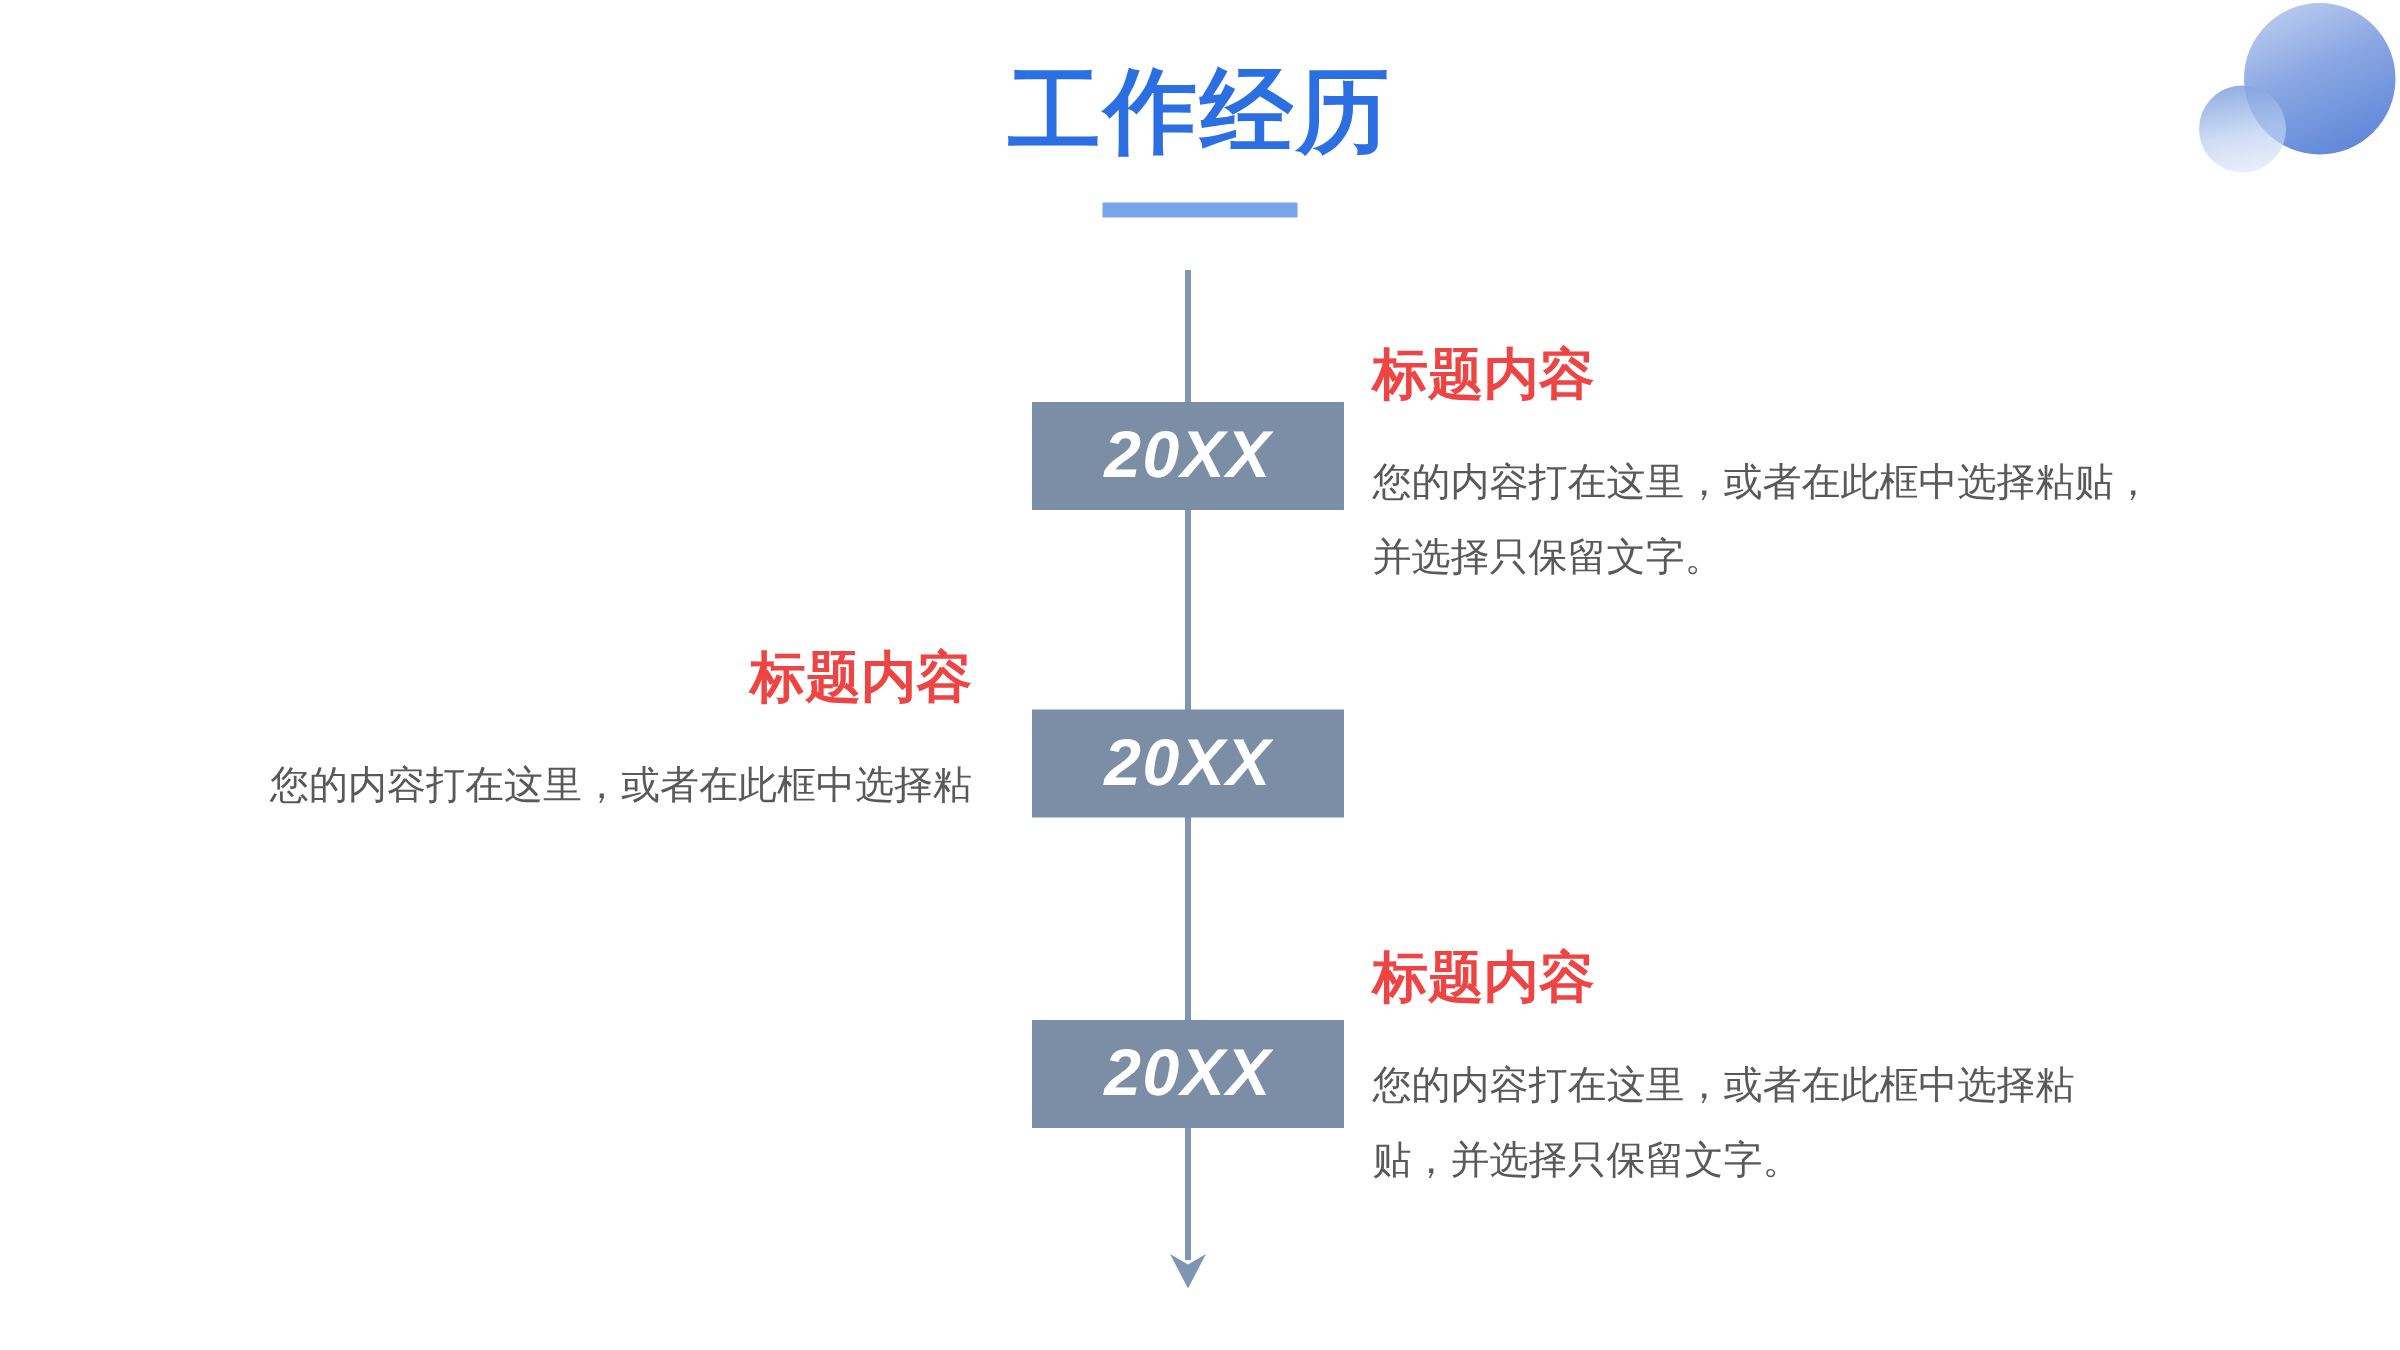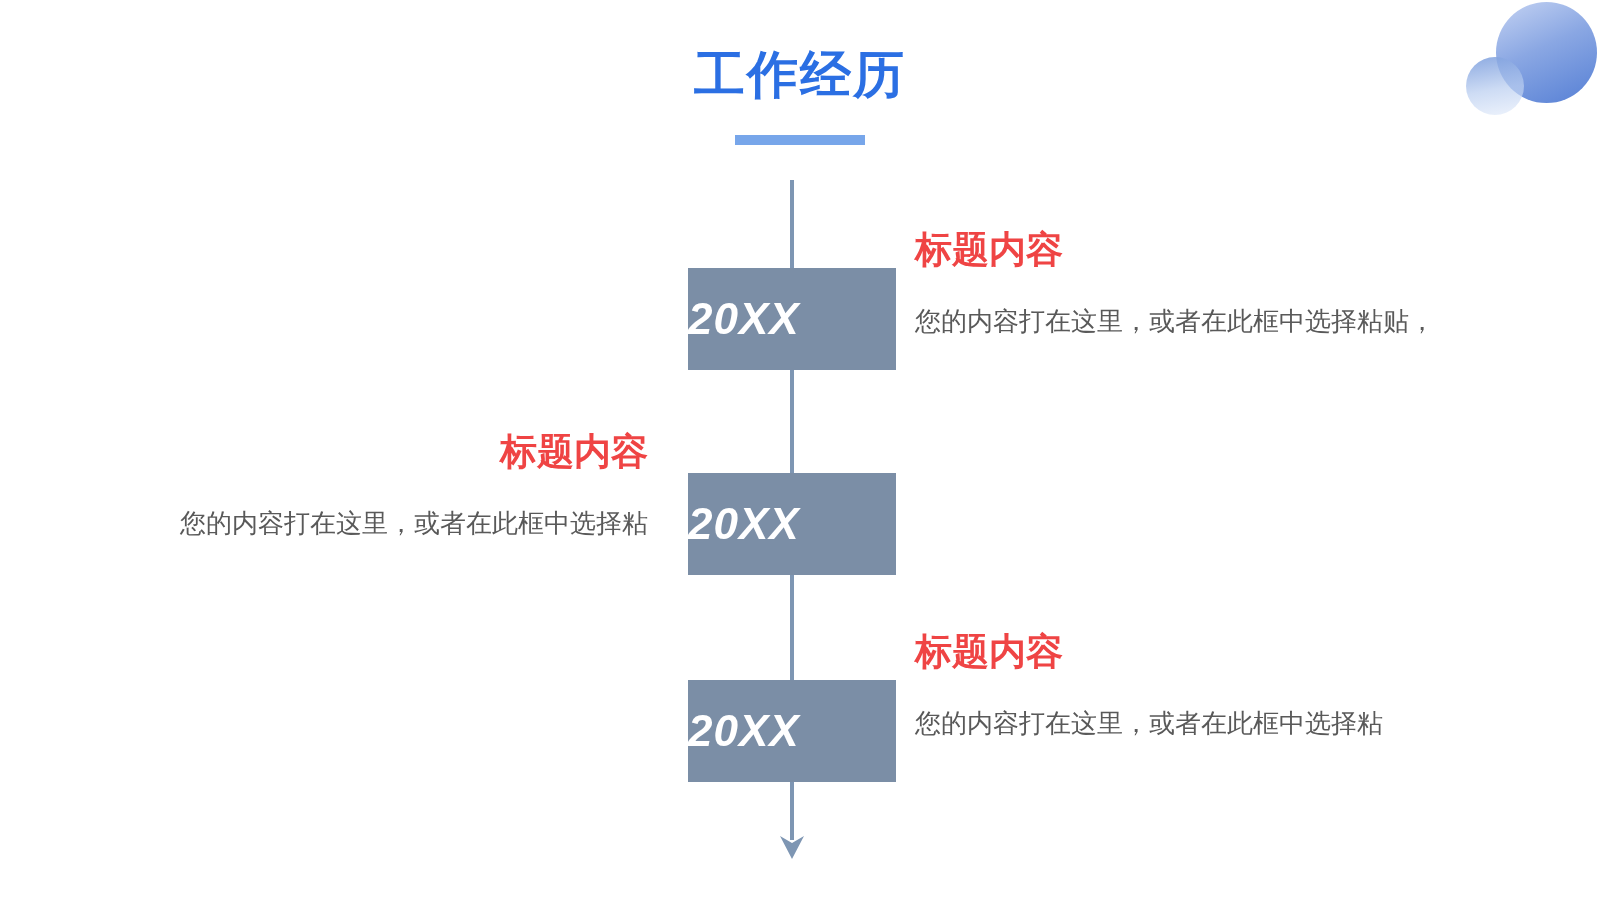--- a/index.html
+++ b/index.html
@@ -31,21 +31,21 @@
     z-index: 2;
   }
 
   
   .title {
     position: absolute;
     left: 0; top: 40px;
     width: 1600px;
     margin: 0;
     text-align: center;
-    font-size: 51px;
+    font-size: 62px;
     line-height: 70px;
     font-weight: 800;
     letter-spacing: 2px;
     color: #2b6fe3;
   }
   .title-underline {
     position: absolute;
     left: 735px; top: 135px;
     width: 130px; height: 10px;
     background: #77a6ea;
@@ -60,25 +60,25 @@
   }
   .tl-arrow {
     position: absolute;
     left: 777px; top: 836px;
   }
 
   
   .year-box {
     position: absolute;
     left: 688px;
-    width: 208px; height: 102px;
+    width: 208px; height: 72px;
     background: #7b8ea6;
     display: flex;
     align-items: center;
-    justify-content: flex-start;
+    justify-content: center;
     z-index: 3;
   }
   .year-box span {
     color: #ffffff;
     font-size: 44px;
     font-weight: bold;
     font-style: italic;
     letter-spacing: 1px;
   }
   .box-1 { top: 268px; }
@@ -127,25 +127,27 @@
   <div class="year-box box-2">
     <span>20XX</span>
   </div>
   <div class="year-box box-3">
     <span>20XX</span>
   </div>
 
   <div class="tblock tblock-right-1">
     <h2>标题内容</h2>
     <p>您的内容打在这里，或者在此框中选择粘贴，</p>
+    <p>并选择只保留文字。</p>
   </div>
 
   <div class="tblock tblock-left">
     <h2>标题内容</h2>
     <p>您的内容打在这里，或者在此框中选择粘</p>
   </div>
 
   <div class="tblock tblock-right-2">
     <h2>标题内容</h2>
     <p>您的内容打在这里，或者在此框中选择粘</p>
+    <p>贴，并选择只保留文字。</p>
   </div>
 
 </div>
 
 </body></html>

